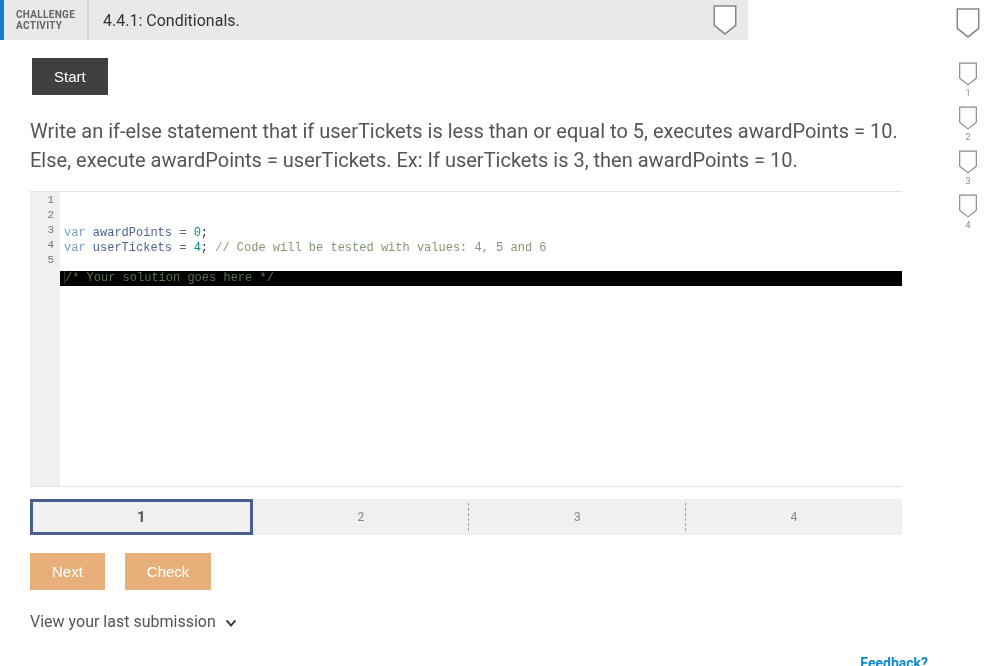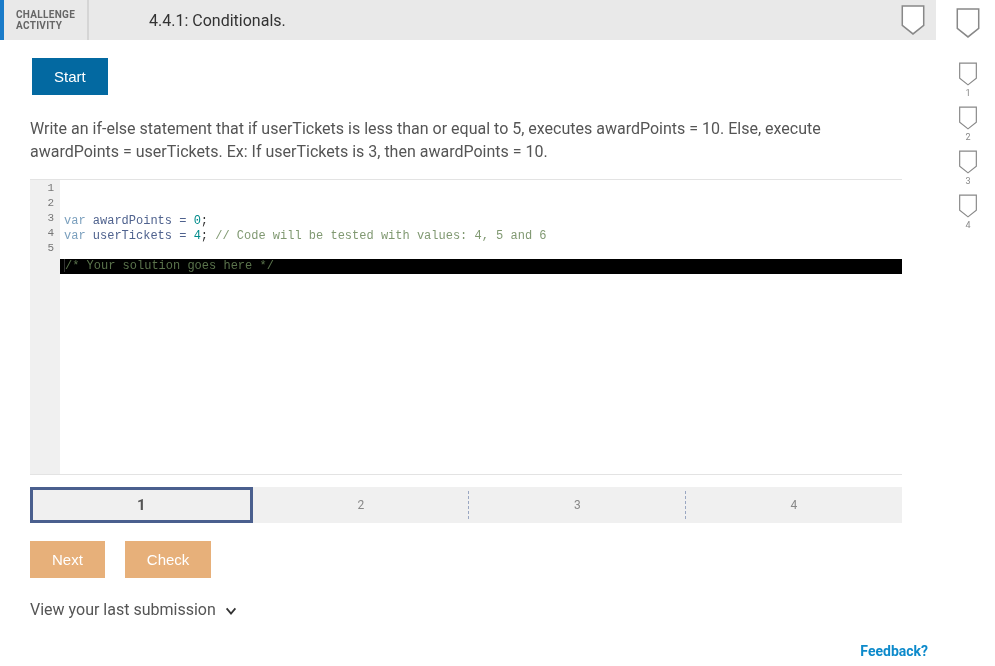--- a/index.html
+++ b/index.html
@@ -12,65 +12,64 @@
   .container {
     width: 995px;
     padding: 0;
   }
   .header-bar {
     display: flex;
     align-items: stretch;
     background: #e9e9e9;
     border-left: 4px solid #1a7bc9;
     height: 40px;
-    width: 936px;
+    width: 748px;
   }
   .header-label {
     display: flex;
     flex-direction: column;
     justify-content: center;
     padding: 0 12px;
     border-right: 2px solid #d5d5d5;
     color: #666;
     font-size: 10px;
     font-weight: 700;
     letter-spacing: 0.3px;
   }
   .header-title {
     display: flex;
     align-items: center;
     padding: 0 14px;
     font-size: 16px;
     font-weight: 400;
     color: #333;
-    margin-left: 46px;
   }
   .header-badge {
     margin-left: auto;
     display: flex;
     align-items: center;
     padding-right: 10px;
   }
   .content {
     padding: 18px 20px 12px 20px;
     width: 932px;
     position: relative;
   }
   .start-btn {
-    background: #0369a1;
+    background: #404040;
     color: #fff;
     border: none;
     padding: 10px 22px;
     font-size: 15px;
     cursor: pointer;
     margin-bottom: 22px;
     margin-left: 12px;
   }
   .prompt {
-    font-size: 16px;
+    font-size: 20px;
     color: #555;
     line-height: 1.45;
     margin-bottom: 16px;
     padding: 0 10px;
     font-weight: 400;
   }
   .editor {
     border-top: 1px solid #e3e3e3;
     border-bottom: 1px solid #e3e3e3;
     margin: 0 10px 12px 10px;

